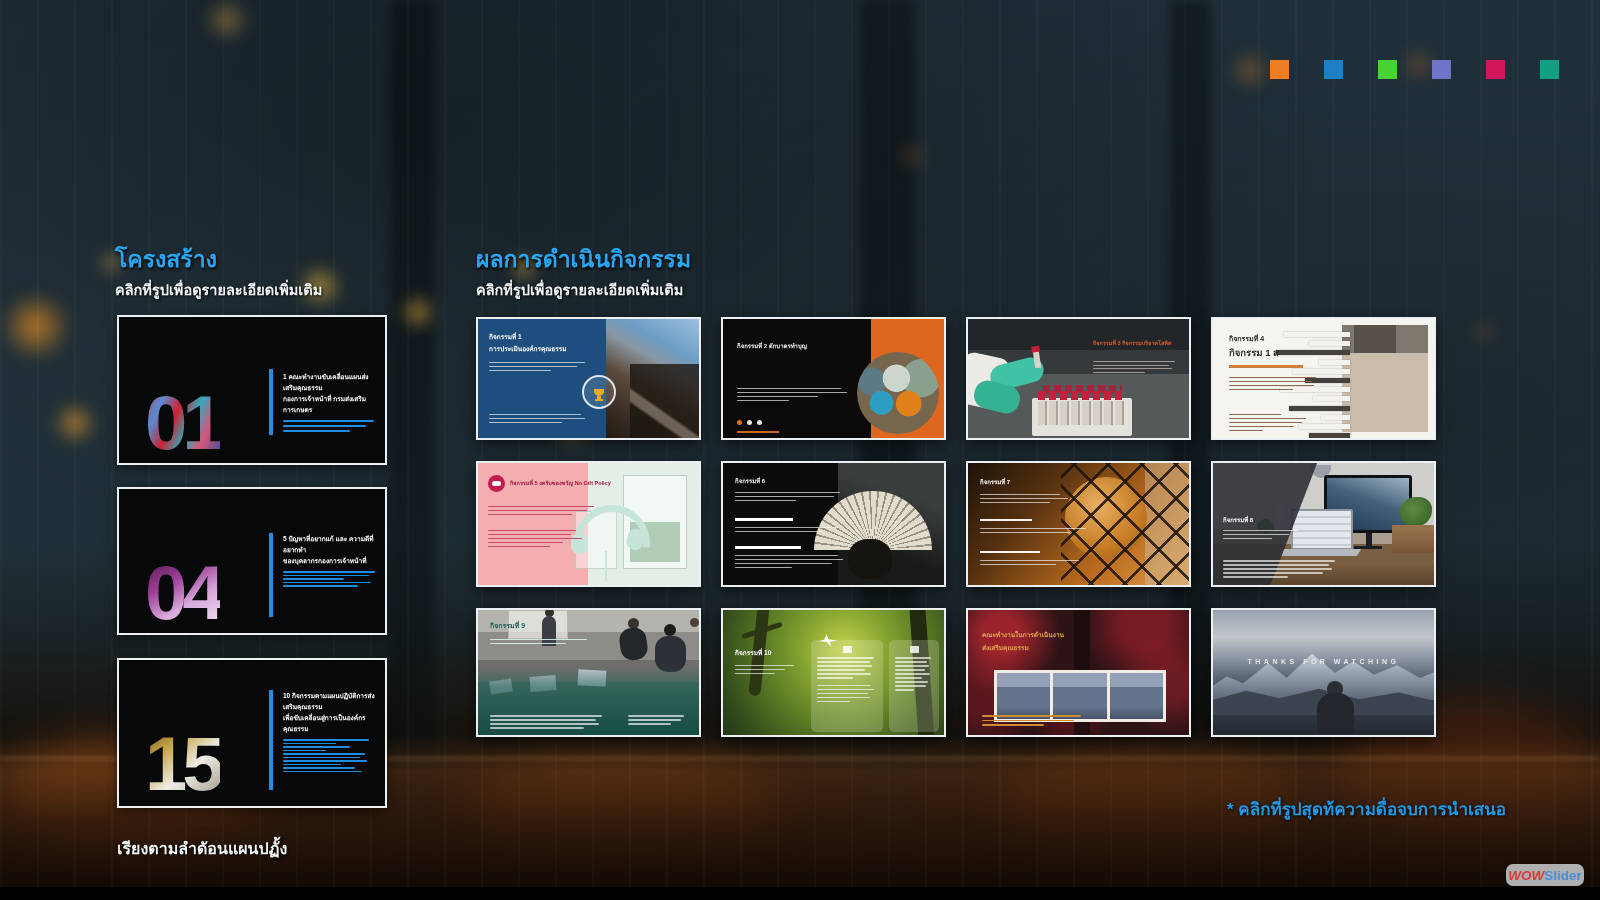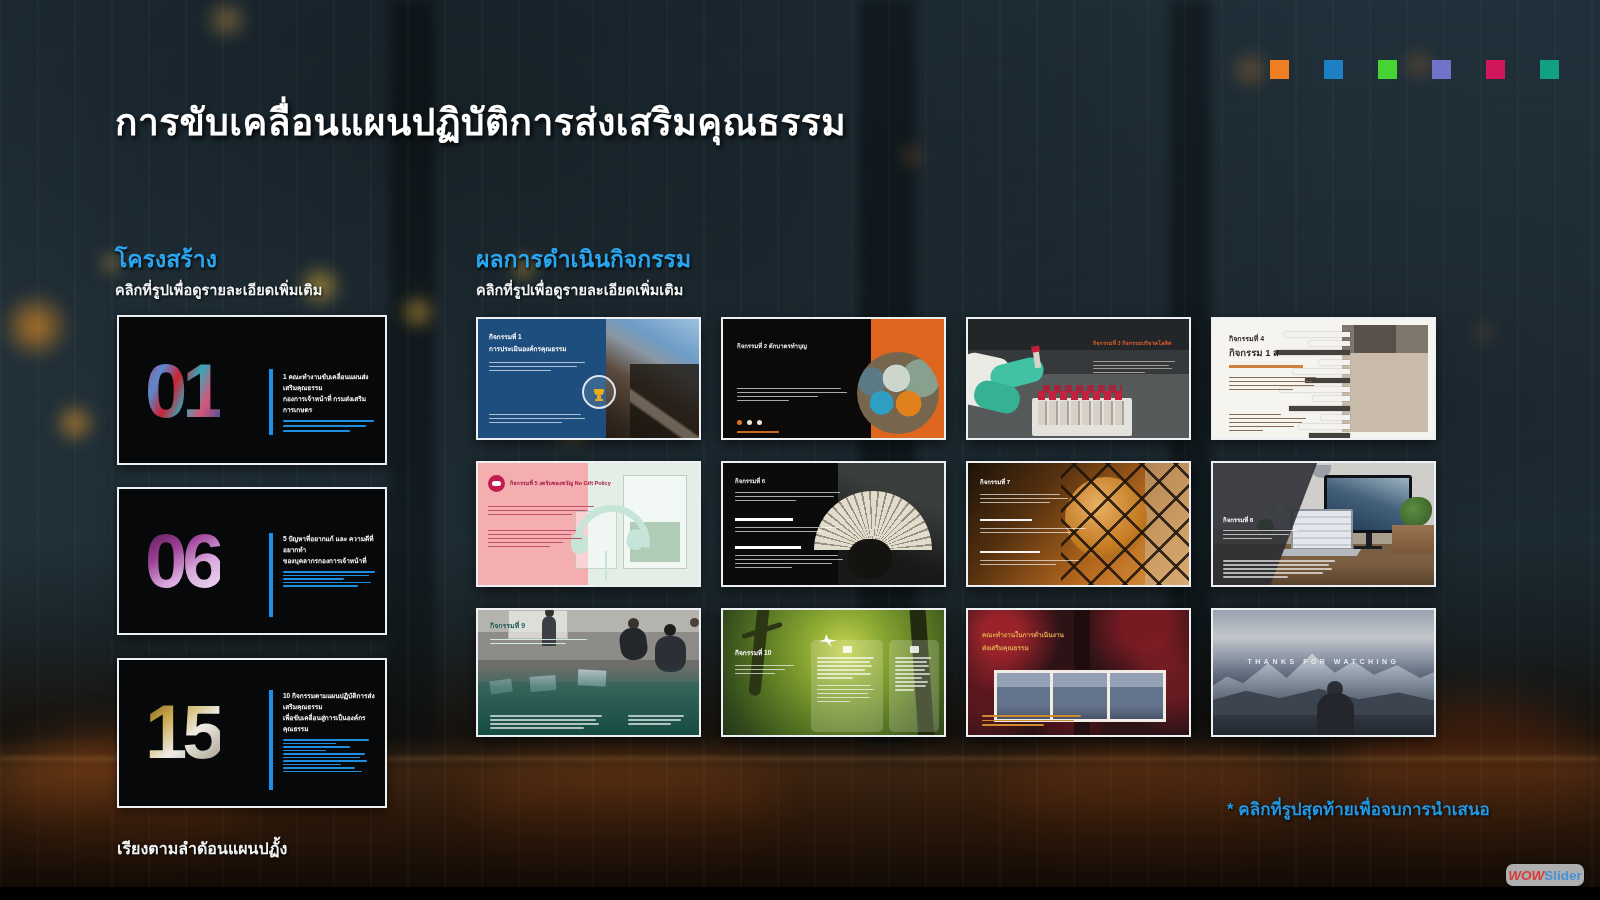--- a/index.html
+++ b/index.html
@@ -55,21 +55,21 @@
   .lines-tiny .ln{height:1.5px;margin:2px 0;background:#1e8fe0;}
   .lines-brown .ln{background:#8a6952;height:1.5px;margin:2.5px 0;}
   .lines-red .ln{background:#c0506a;height:1.5px;margin:2.5px 0;}
   .lines-orange .ln{background:#cf8a2e;height:1.6px;margin:3px 0;}
   .lines-gray .ln{background:#a09a92;height:1.3px;margin:2.2px 0;}
   .lines-teal .ln{background:rgba(215,242,232,.9);height:1.5px;margin:2.5px 0;}
 
   
   .s-black{background:#07080a;}
   .num{position:absolute;left:26px;font-size:76px;line-height:1;font-weight:800;letter-spacing:-5px;
-    -webkit-background-clip:text;background-clip:text;color:transparent;}
+    -webkit-background-clip:text;background-clip:text;color:transparent;margin-top:32px;}
   .grad-01{background-image:linear-gradient(115deg,#c03a6a 0%,#5a8ad0 22%,#cc2233 40%,#33aabb 58%,#d6557a 76%,#334f9e 100%);}
   .grad-05{background-image:linear-gradient(150deg,#4a1440 0%,#9c3e96 35%,#d9a8dc 62%,#f0e6f2 100%);}
   .grad-10{background-image:linear-gradient(140deg,#6b4a12 0%,#c9a84c 30%,#efece6 58%,#9a937f 100%);}
   .vbar{position:absolute;left:150px;width:4px;background:#1d8fe8;}
   .stext{position:absolute;left:164px;width:96px;}
   .stext .h{font-size:6.5px;line-height:1.7;color:#fff;font-weight:bold;}
   .stext .lines{margin-top:5px;}
 
   
   .g1{background:#1d4e7d;}
@@ -288,21 +288,20 @@
 
   <div class="palette" id="palette">
       <div style="background: rgb(239, 125, 34);"></div>
       <div style="background: rgb(29, 127, 196);"></div>
       <div style="background: rgb(70, 211, 52);"></div>
       <div style="background: rgb(111, 116, 201);"></div>
       <div style="background: rgb(210, 22, 92);"></div>
       <div style="background: rgb(18, 160, 133);"></div>
     </div>
 
-  <div class="title">การขับเคลื่อนแผนปฏิบัติการส่งเสริมคุณธรรม</div>
 
   <div class="sec-head h-structure">โครงสร้าง</div>
   <div class="sec-cap c-structure">คลิกที่รูปเพื่อดูรายละเอียดเพิ่มเติม</div>
   <div class="sec-head h-activities">ผลการดำเนินกิจกรรม</div>
   <div class="sec-cap c-activities">คลิกที่รูปเพื่อดูรายละเอียดเพิ่มเติม</div>
   <div class="sec-cap c-vertical">เรียงตามลำดัอนแผนปฏั้ง</div>
 
   <div class="thumb t-s1 s-black">
     <div class="num grad-01" style="top:36px;">01</div>
     <div class="vbar" style="top:52px;height:66px;"></div>
@@ -310,21 +309,21 @@
       <div class="h">1 คณะทำงานขับเคลื่อนแผนส่งเสริมคุณธรรม</div>
       <div class="h">กองการเจ้าหน้าที่ กรมส่งเสริมการเกษตร</div>
       <div class="lines lines-blue">
           <div class="ln" style="width: 95%;"></div>
           <div class="ln" style="width: 86%;"></div>
           <div class="ln" style="width: 70%;"></div>
         </div>
     </div>
   </div>
   <div class="thumb t-s2 s-black">
-    <div class="num grad-05" style="top:34px;">06</div>
+    <div class="num grad-05" style="top:34px;">04</div>
     <div class="vbar" style="top:44px;height:84px;"></div>
     <div class="stext" style="top:44px;">
       <div class="h">5 ปัญหาที่อยากแก้ และ ความดีที่อยากทำ</div>
       <div class="h">ของบุคลากรกองการเจ้าหน้าที่</div>
       <div class="lines lines-tiny">
           <div class="ln" style="width: 96%;"></div>
           <div class="ln" style="width: 90%;"></div>
           <div class="ln" style="width: 64%;"></div>
           <div class="ln" style="width: 92%;"></div>
           <div class="ln" style="width: 78%;"></div>
@@ -645,19 +644,19 @@
   </div>
 
   <div class="thumb g-r3 g-c4 g12">
     <div class="g12-mtn"></div>
     <div class="g12-ridge"></div>
     <div class="g12-text">THANKS FOR WATCHING</div>
     <div class="g12-head"></div>
     <div class="g12-person"></div>
   </div>
 
-  <div class="note">* คลิกที่รูปสุดท้ายเพื่อจบการนำเสนอ</div>
+  <div class="note">* คลิกที่รูปสุดท้ความดื่อจบการนำเสนอ</div>
   <div class="wow">
     <span class="w">WOW</span>
       <span class="s">Slider</span>
   </div>
   <div class="bottom-bar"></div>
 </div>
 
 </body></html>

